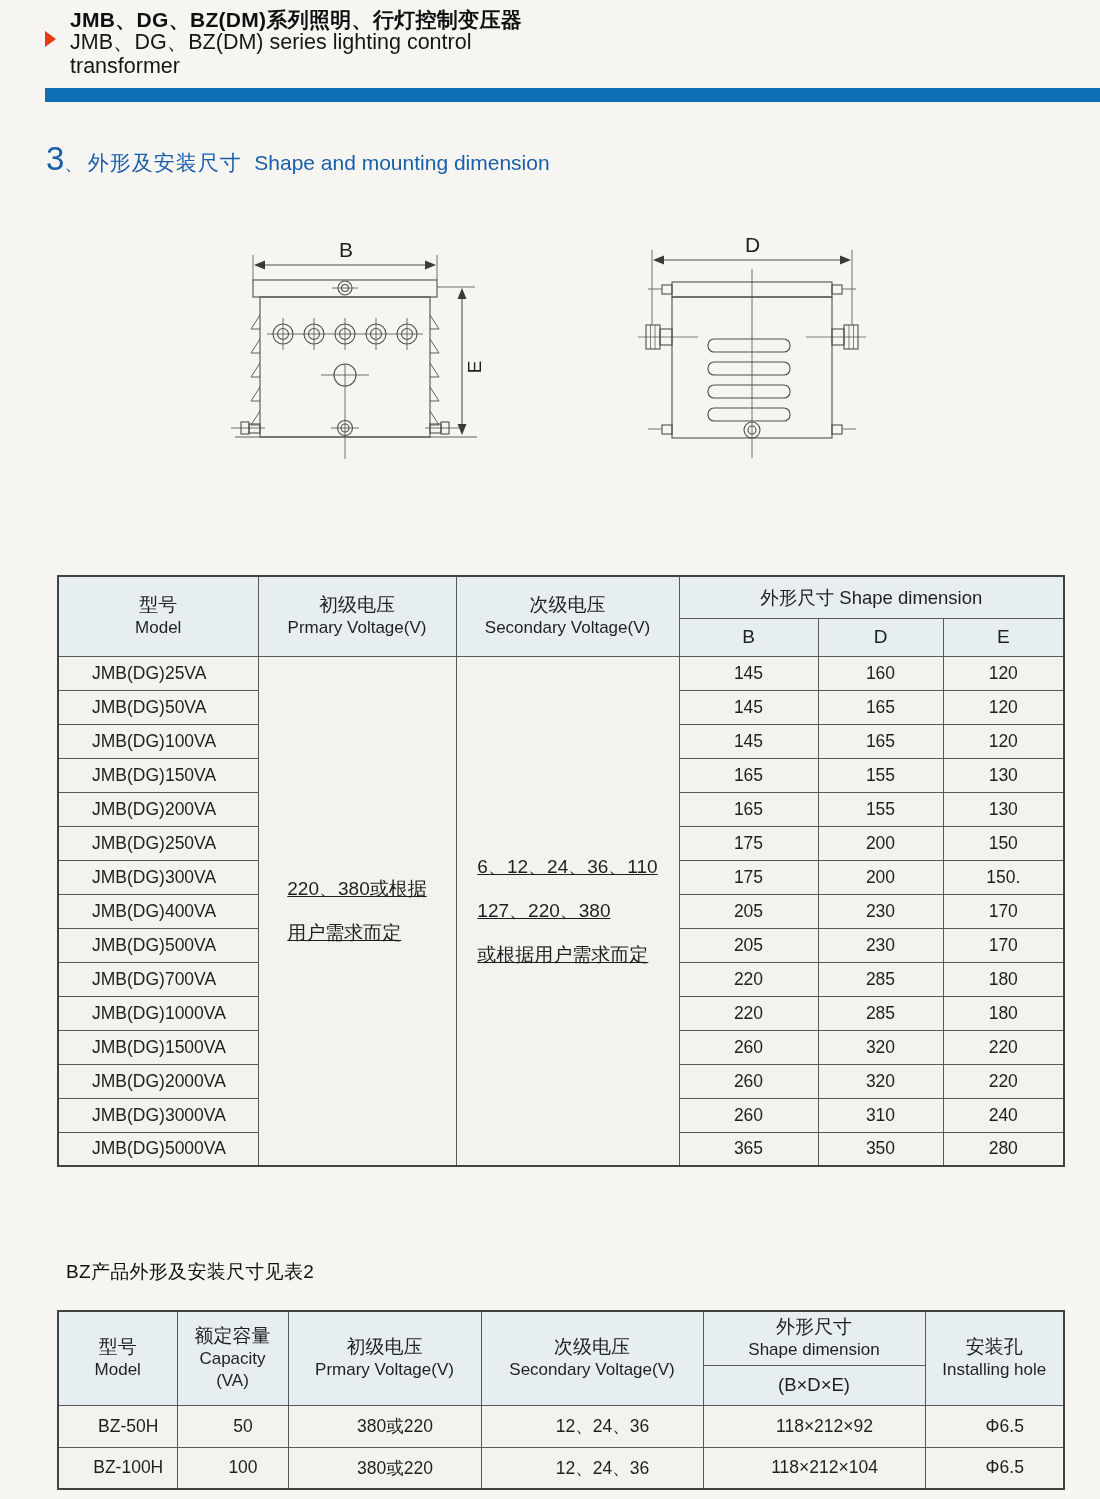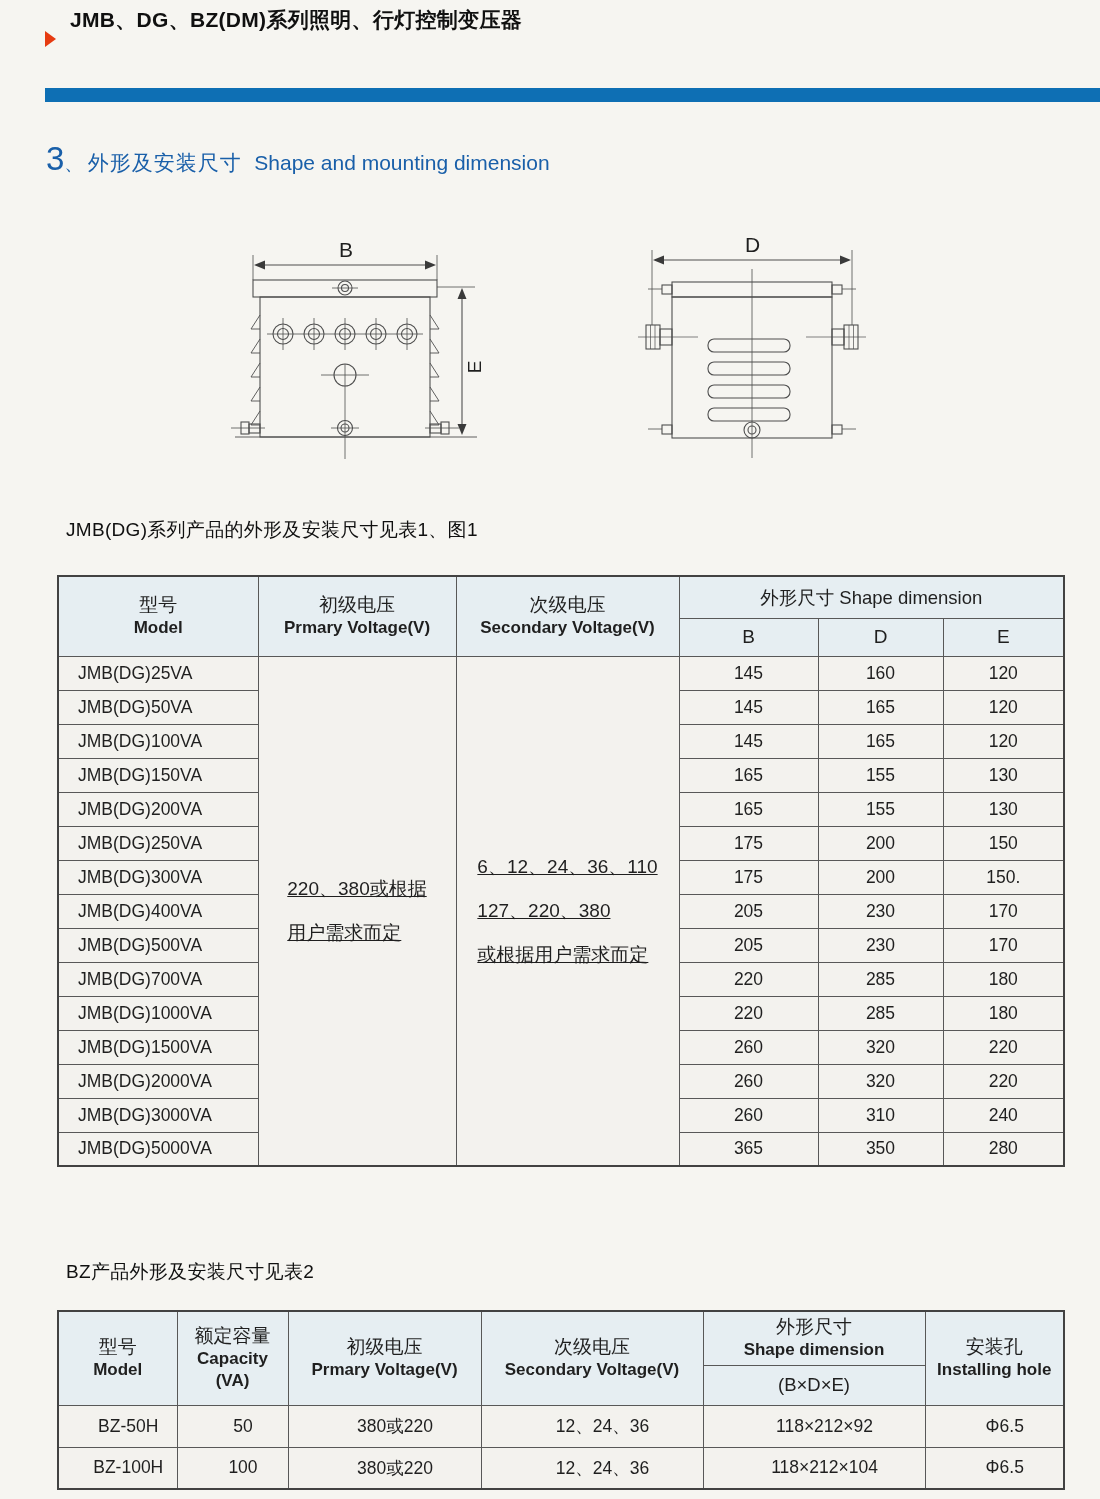--- a/index.html
+++ b/index.html
@@ -29,47 +29,49 @@
   #cap1{top:517px;}
   #cap2{top:1259px;}
 
   
   .dtable{position:absolute;left:57px;border-collapse:collapse;table-layout:fixed;
           background:#f3f2ee;border:2px solid #424242;}
   .dtable th,.dtable td{border:1px solid #585858;font-weight:normal;text-align:center;
           vertical-align:middle;color:#1f1f1f;padding:0;overflow:hidden;}
   .dtable thead th{background:#e6eef2;}
   .hz{display:block;font-size:19px;line-height:24px;}
-  .he{display:block;font-size:17px;line-height:22px;font-weight:bold;}
+  .he{display:block;font-size:17px;line-height:22px;}
   .hone{font-size:18.5px;}
 
   .t1{top:575px;width:1006px;}
   .t1 tr.h1{height:42px;}
   .t1 tr.h2{height:38px;}
   .t1 tr.h2 th{font-size:19px;}
   .t1 tbody tr{height:34px;}
   .t1 tbody td{font-size:17.5px;}
-  .t1 td.model{text-align:left;padding-left:19px;}
+  .t1 td.model{text-align:left;padding-left:33px;}
   .t1 td.merged{font-size:19px;}
   .lines{display:inline-block;text-align:left;line-height:2.3;text-decoration:underline;}
 
   .t2{top:1310px;width:1006px;}
   .t2 tr.h1{height:54px;}
   .t2 tr.h2{height:40px;}
   .t2 tbody tr{height:42px;}
   .t2 tbody td{font-size:17.5px;padding-left:21px;}
 </style>
 </head>
 <body>
 
 <div class="page">
 
   <span class="red-arrow"></span>
   <div class="title-zh">JMB、DG、BZ(DM)系列照明、行灯控制变压器</div>
   <div class="title-en">
+    <div>JMB、DG、BZ(DM) series lighting control</div>
+    <div>transformer</div>
   </div>
   <div class="blue-bar"></div>
 
   <div class="section-heading">
     <span class="sec-num">3</span><span class="sec-delim">、</span>
     <span class="sec-zh">外形及安装尺寸</span>
     <span class="sec-en">Shape and mounting dimension</span>
   </div>
 
   <svg class="drawing" style="left:185px;top:225px" width="350" height="250" viewBox="0 0 350 250">
@@ -163,21 +165,20 @@
       <rect x="44" y="200" width="10" height="9"></rect>
       <line x1="30" y1="204" x2="44" y2="204" stroke-width="0.8"></line>
       <rect x="214" y="200" width="10" height="9"></rect>
       <line x1="224" y1="204" x2="238" y2="204" stroke-width="0.8"></line>
       <circle cx="134" cy="205" r="8"></circle>
       <circle cx="134" cy="205" r="4"></circle>
     </g>
     <text x="127" y="27" font-size="21" fill="#1f1f1f">D</text>
   </svg>
 
-  <div class="caption" id="cap1">JMB(DG)系列产品的外形及安装尺寸见表1、图1</div>
 
   <table class="dtable t1">
     <colgroup>
         <col style="width:200px">
         <col style="width:198px">
         <col style="width:223px">
         <col style="width:139px">
         <col style="width:125px">
         <col style="width:121px">
       </colgroup>

